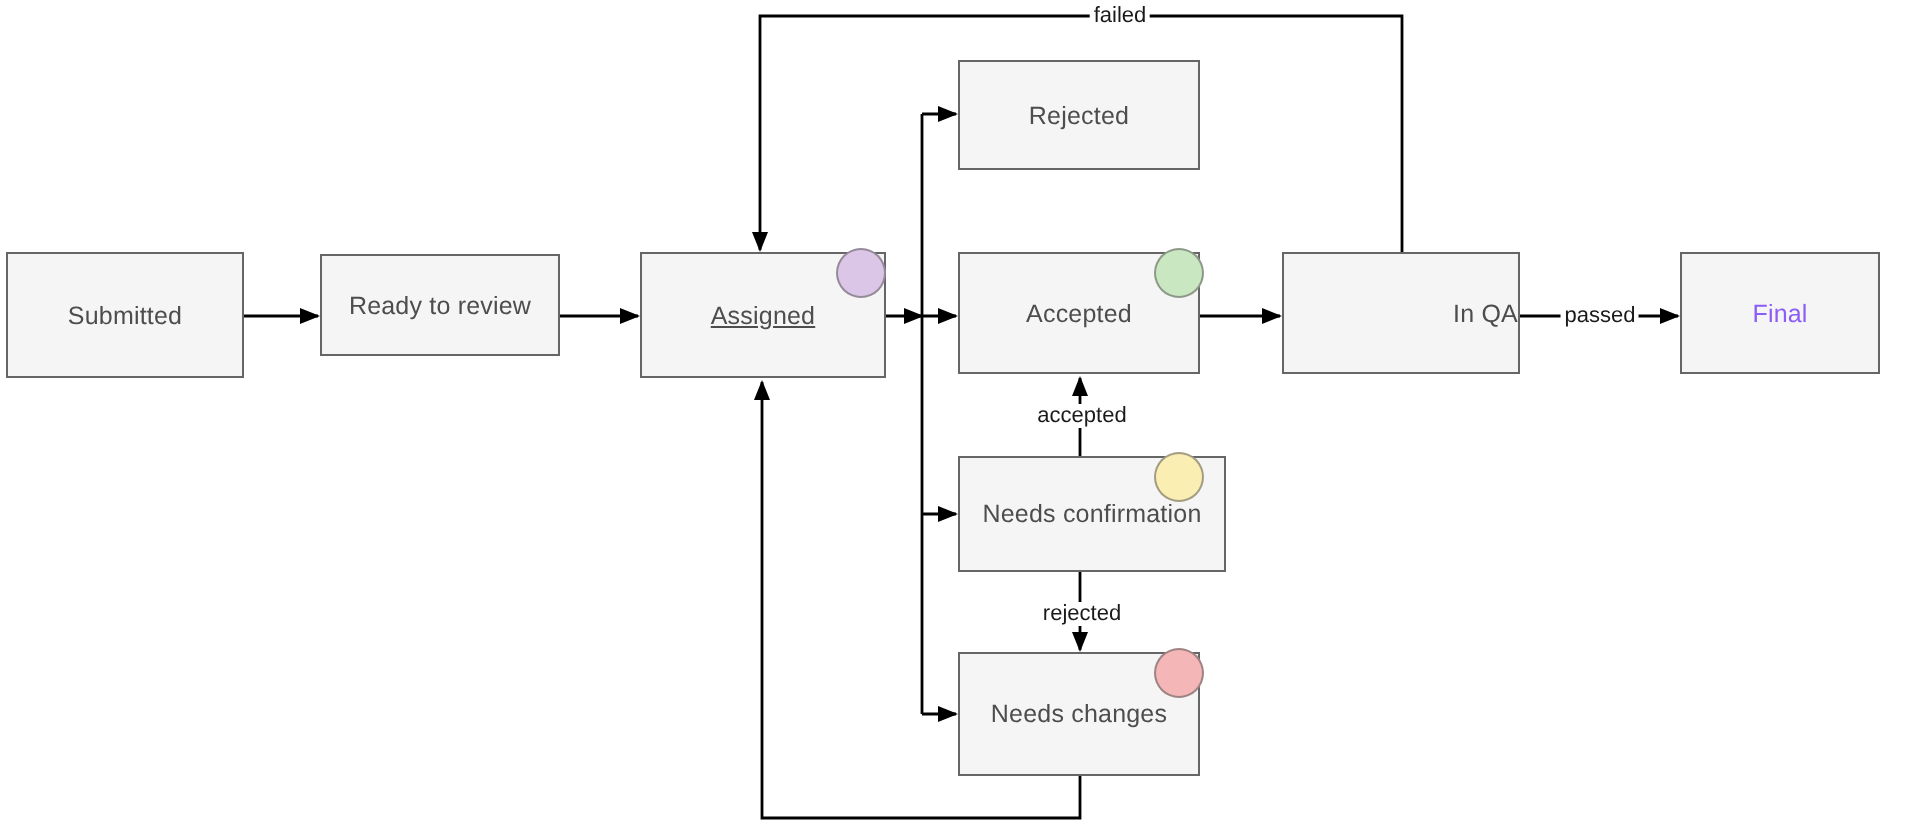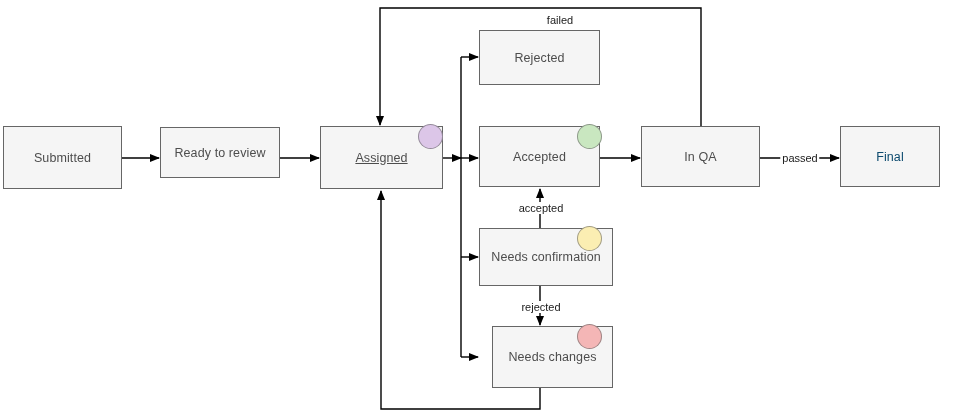--- a/index.html
+++ b/index.html
@@ -102,30 +102,30 @@
         <span class="node-label">Rejected</span>
       </div>
       <div class="node" style="left: 479px; top: 126px; width: 121px; height: 61px; background: rgb(245, 245, 245); border-color: rgb(102, 102, 102); color: rgb(77, 77, 77);">
         <span class="node-label">Accepted</span>
       </div>
       <div class="badge" style="left: 576.5px; top: 123.5px; background: rgb(201, 231, 192);"></div>
       <div class="node" style="left: 479px; top: 228px; width: 134px; height: 58px; background: rgb(245, 245, 245); border-color: rgb(102, 102, 102); color: rgb(77, 77, 77);">
         <span class="node-label">Needs confirmation</span>
       </div>
       <div class="badge" style="left: 576.5px; top: 225.5px; background: rgb(251, 238, 178);"></div>
-      <div class="node" style="left: 492px; top: 326px; width: 121px; height: 62px; background: rgb(245, 245, 245); border-color: rgb(102, 102, 102); color: rgb(77, 77, 77);">
+      <div class="node" style="left: 479px; top: 326px; width: 121px; height: 62px; background: rgb(245, 245, 245); border-color: rgb(102, 102, 102); color: rgb(77, 77, 77);">
         <span class="node-label">Needs changes</span>
       </div>
       <div class="badge" style="left: 576.5px; top: 323.5px; background: rgb(244, 182, 182);"></div>
-      <div class="node" style="left: 641px; top: 126px; width: 119px; height: 61px; background: rgb(245, 245, 245); border-color: rgb(102, 102, 102); color: rgb(77, 77, 77);">
+      <div class="node" style="left: 641px; top: 126px; width: 119px; height: 61px; background: rgb(245, 245, 245); border-color: rgb(102, 102, 102); color: rgb(77, 77, 77); justify-content: flex-end;">
         <span class="node-label">In QA</span>
       </div>
-      <div class="node" style="left: 840px; top: 126px; width: 100px; height: 61px; background: rgb(245, 245, 245); border-color: rgb(102, 102, 102); color: #0c4a6e;">
+      <div class="node" style="left: 840px; top: 126px; width: 100px; height: 61px; background: rgb(245, 245, 245); border-color: rgb(102, 102, 102); color: #8b5cf6;">
         <span class="node-label">Final</span>
       </div>
     </div>
   <div id="labels-layer">
-      <div class="edge-label" style="left: 560px; top: 20px; color: rgb(26, 26, 26);">failed</div>
+      <div class="edge-label" style="left: 560px; top: 8px; color: rgb(26, 26, 26);">failed</div>
       <div class="edge-label" style="left: 800px; top: 158px; color: rgb(26, 26, 26);">passed</div>
       <div class="edge-label" style="left: 541px; top: 208px; color: rgb(26, 26, 26);">accepted</div>
       <div class="edge-label" style="left: 541px; top: 307px; color: rgb(26, 26, 26);">rejected</div>
     </div>
 </div>
 
 </body></html>

